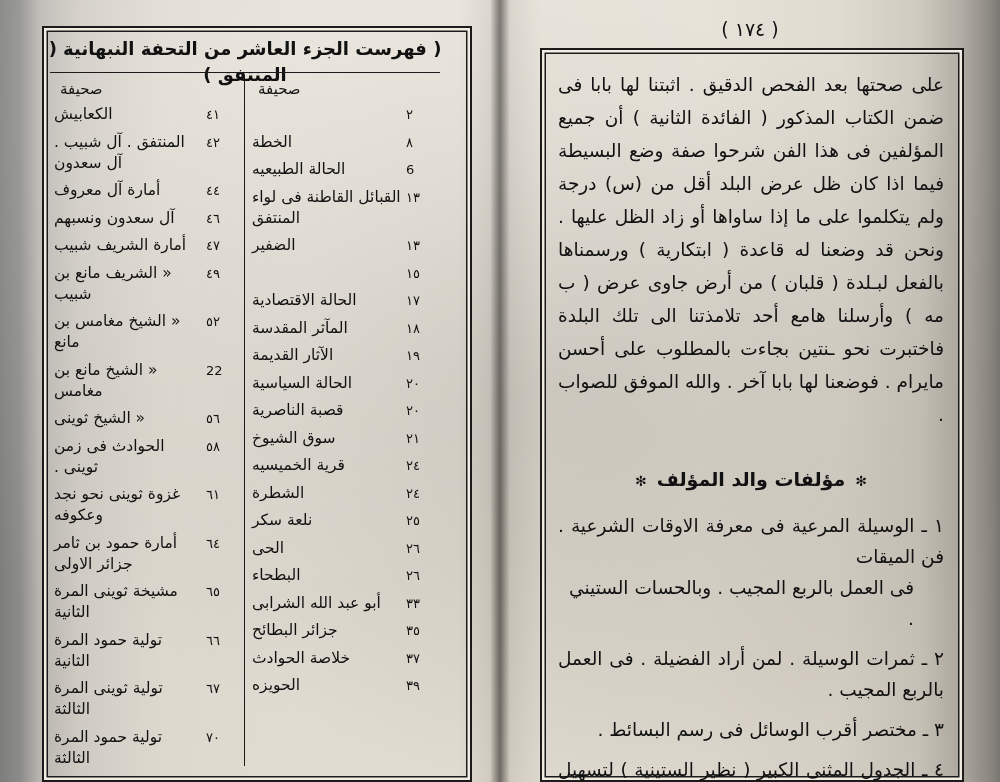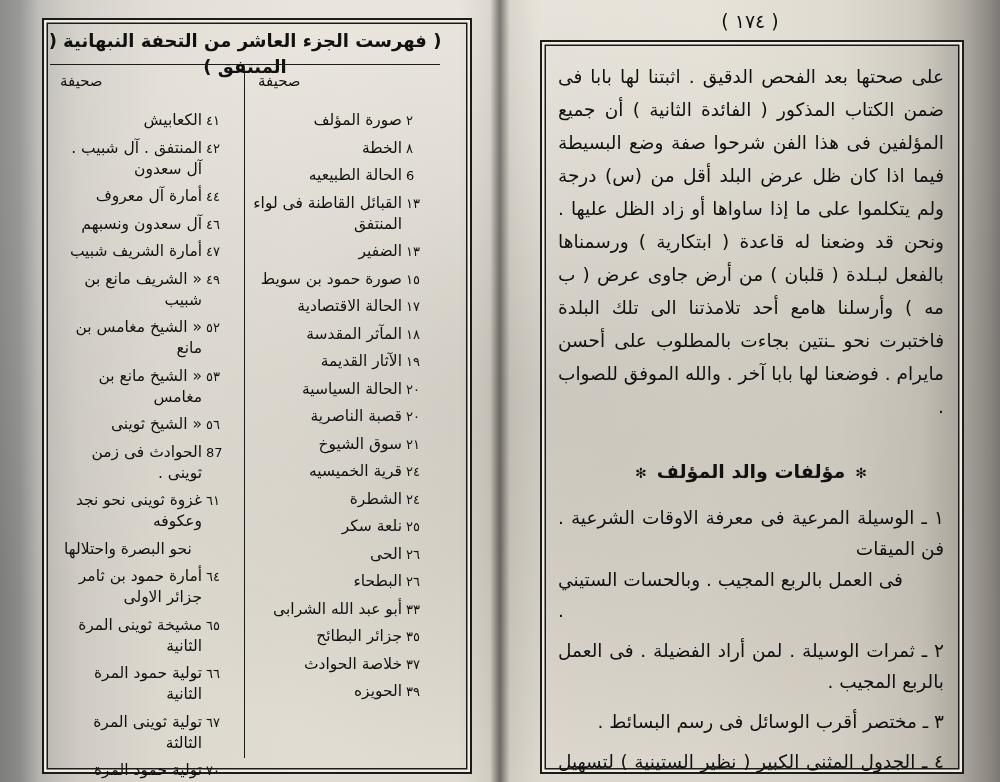--- a/index.html
+++ b/index.html
@@ -37,21 +37,21 @@
     inset: 0;
     background:
       radial-gradient(ellipse at 20% 10%, rgba(255,255,255,0.18), rgba(255,255,255,0) 55%),
       radial-gradient(ellipse at 80% 85%, rgba(120,110,95,0.14), rgba(0,0,0,0) 60%),
       radial-gradient(ellipse at 55% 50%, rgba(0,0,0,0.10), rgba(0,0,0,0) 70%);
     pointer-events: none;
   }
 
   .page {
     position: absolute;
-    top: 8px;
+    top: 16px;
     height: 732px;
   }
   .page.left  { left: 30px;  width: 470px; }
   .page.right { left: 520px; width: 460px; }
 
   .frame {
     position: absolute;
     border: 2px solid #1b1b1b;
     box-shadow: 0 0 0 2.5px #f0ece2 inset, 0 0 0 4px #1b1b1b inset;
     background: transparent;
@@ -105,21 +105,21 @@
   }
   .section-head .star { font-size: 14px; padding: 0 10px; }
 
   .numlist { margin-top: 6px; }
   .numlist .item {
     margin-bottom: 9px;
     line-height: 31px;
   }
   .numlist .item .cont {
     display: block;
-    text-align: left;
+    text-align: right;
     padding-right: 30px;
   }
 
   
   .idx-title {
     position: absolute;
     top: 20px;
     left: 18px;
     width: 394px;
     text-align: center;
@@ -151,39 +151,39 @@
     direction: rtl;
     color: #111;
     font-size: 15.5px;
   }
   .col.right-col { left: 222px; width: 188px; }
   .col.left-col  { left: 24px;  width: 186px; }
 
   .col .col-head {
     text-align: left;
     font-size: 15px;
-    margin-bottom: 20px;
+    margin-bottom: 6px;
     padding-left: 6px;
   }
   .ent {
     display: flex;
     flex-direction: row;
     align-items: baseline;
     margin-bottom: 6.5px;
     line-height: 21px;
   }
   .ent .num {
     flex: 0 0 34px;
     text-align: left;
     font-size: 13px;
     padding-left: 2px;
   }
   .ent .lbl {
     flex: 1 1 auto;
-    text-align: right;
+    text-align: left;
     padding-right: 2px;
     font-size: 15.5px;
   }
   .ent.cont-line .num { visibility: hidden; }
   .ent.cont-line .lbl { text-align: center; }
 </style>
 </head>
 <body>
 
 <div id="book">
@@ -227,41 +227,39 @@
 
     <div class="idx-title">( فهرست الجزء العاشر من التحفة النبهانية ( المنتفق )</div>
     <div class="idx-rule"></div>
     <div class="vert-rule"></div>
 
     <div class="col right-col">
       <div class="col-head">صحيفة</div>
 
       <div class="ent">
           <span class="num">٢</span>
-          <span class="lbl">صورة المؤلف</span>
         </div>
       <div class="ent">
           <span class="num">٨</span>
           <span class="lbl">الخطة</span>
         </div>
       <div class="ent">
           <span class="num">6</span>
           <span class="lbl">الحالة الطبيعيه</span>
         </div>
       <div class="ent">
           <span class="num">١٣</span>
           <span class="lbl">القبائل القاطنة فى لواء المنتفق</span>
         </div>
       <div class="ent">
           <span class="num">١٣</span>
           <span class="lbl">الضفير</span>
         </div>
       <div class="ent">
           <span class="num">١٥</span>
-          <span class="lbl">صورة حمود بن سويط</span>
         </div>
       <div class="ent">
           <span class="num">١٧</span>
           <span class="lbl">الحالة الاقتصادية</span>
         </div>
       <div class="ent">
           <span class="num">١٨</span>
           <span class="lbl">المآثر المقدسة</span>
         </div>
       <div class="ent">
@@ -343,39 +341,35 @@
         </div>
       <div class="ent">
           <span class="num">٤٩</span>
           <span class="lbl">«  الشريف مانع بن شبيب</span>
         </div>
       <div class="ent">
           <span class="num">٥٢</span>
           <span class="lbl">«  الشيخ مغامس بن مانع</span>
         </div>
       <div class="ent">
-          <span class="num">٥٣</span>
+          <span class="num">22</span>
           <span class="lbl">«  الشيخ مانع بن مغامس</span>
         </div>
       <div class="ent">
           <span class="num">٥٦</span>
           <span class="lbl">«  الشيخ ثوينى</span>
         </div>
       <div class="ent">
-          <span class="num">87</span>
+          <span class="num">٥٨</span>
           <span class="lbl">الحوادث فى زمن ثوينى .</span>
         </div>
       <div class="ent">
           <span class="num">٦١</span>
           <span class="lbl">غزوة ثوينى نحو نجد وعكوفه</span>
         </div>
-      <div class="ent cont-line">
-          <span class="num">.</span>
-          <span class="lbl">نحو البصرة واحتلالها</span>
-        </div>
       <div class="ent">
           <span class="num">٦٤</span>
           <span class="lbl">أمارة حمود بن ثامر جزائر الاولى</span>
         </div>
       <div class="ent">
           <span class="num">٦٥</span>
           <span class="lbl">مشيخة ثوينى المرة الثانية</span>
         </div>
       <div class="ent">
           <span class="num">٦٦</span>

